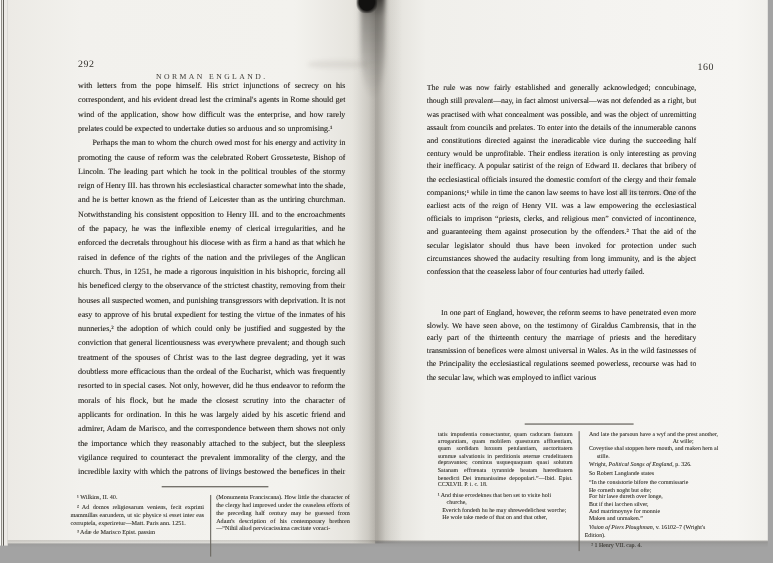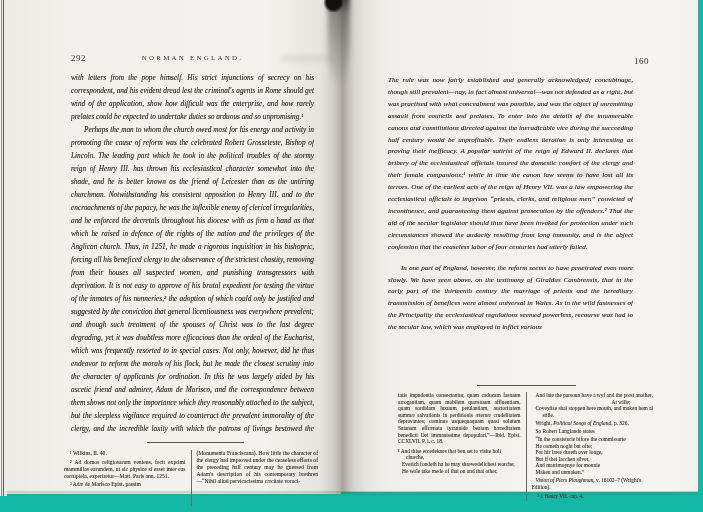--- a/index.html
+++ b/index.html
@@ -1,20 +1,20 @@
 <!DOCTYPE html>
 <html><head>
 <meta charset="utf-8">
 <style>
   html, body { margin: 0; padding: 0; }
   #screenshot {
     position: relative;
     width: 703px;
     height: 512px;
-    background: #14b8a6;
+    background: #a3a3a3;
     overflow: hidden;
     font-family: "Liberation Serif", "DejaVu Serif", serif;
     color: #3a3833;
   }
   
   .page { position: absolute; top: 0; }
   .page-left {
     left: 7px; width: 334px; height: 494px;
     background: linear-gradient(90deg, #eceae5 0%, #f2f1ed 20%, #f3f2ee 78%, #e5e3dd 95%, #d8d5ce 100%);
   }
@@ -56,32 +56,32 @@
   
   .head { position: absolute; height: 12px; }
   .lp-head { left: 71px; top: 53px; width: 243px; }
   .rp-head { left: 404px; top: 56px; width: 245px; }
   .pnum {
     position: absolute; top: 0; font-size: 9px; letter-spacing: 0.5px; color: #34322d;
   }
   .pnum-left { left: 0; }
   .pnum-right { right: 0; }
   .rhead {
-    position: absolute; left: 0; right: 0; top: 1px; text-align: center;
+    position: absolute; left: 0; right: 0; top: 13px; text-align: center;
     font-size: 7px; letter-spacing: 2.2px; color: #3b3934; white-space: nowrap;
   }
   .body-text {
     position: absolute; overflow: hidden; text-align: justify;
-    color: #3a3833; text-shadow: 0 0 0.3px rgba(58,56,51,0.65); font-style: italic;
+    color: #3a3833; text-shadow: 0 0 0.3px rgba(58,56,51,0.65);
   }
   .lp-body { left: 71px; top: 71px; width: 243px; height: 367px; font-size: 7.3px; line-height: 13px; }
   .rp-body { left: 388px; top: 75px; width: 245px; height: 310px; font-size: 7.1px; line-height: 11.9px; }
   .body-text p { margin: 0; text-indent: 13px; }
   .body-text p.first { text-indent: 0; }
-  .rp-body p.gap { margin-top: 9px; }
+  .rp-body p.gap { margin-top: 25px; }
 
   .fn-rule { position: absolute; height: 1px; background: #56534d; }
   .lp-rule { left: 147px; top: 442px; width: 97px; }
   .rp-rule { left: 477px; top: 385px; width: 99px; }
 
   .fns {
     position: absolute; display: flex; text-align: justify;
     color: #413f39; text-shadow: 0 0 0.3px rgba(65,63,57,0.6);
   }
   .lp-fns { left: 64px; top: 450px; width: 254px; font-size: 5.6px; line-height: 7px; }

